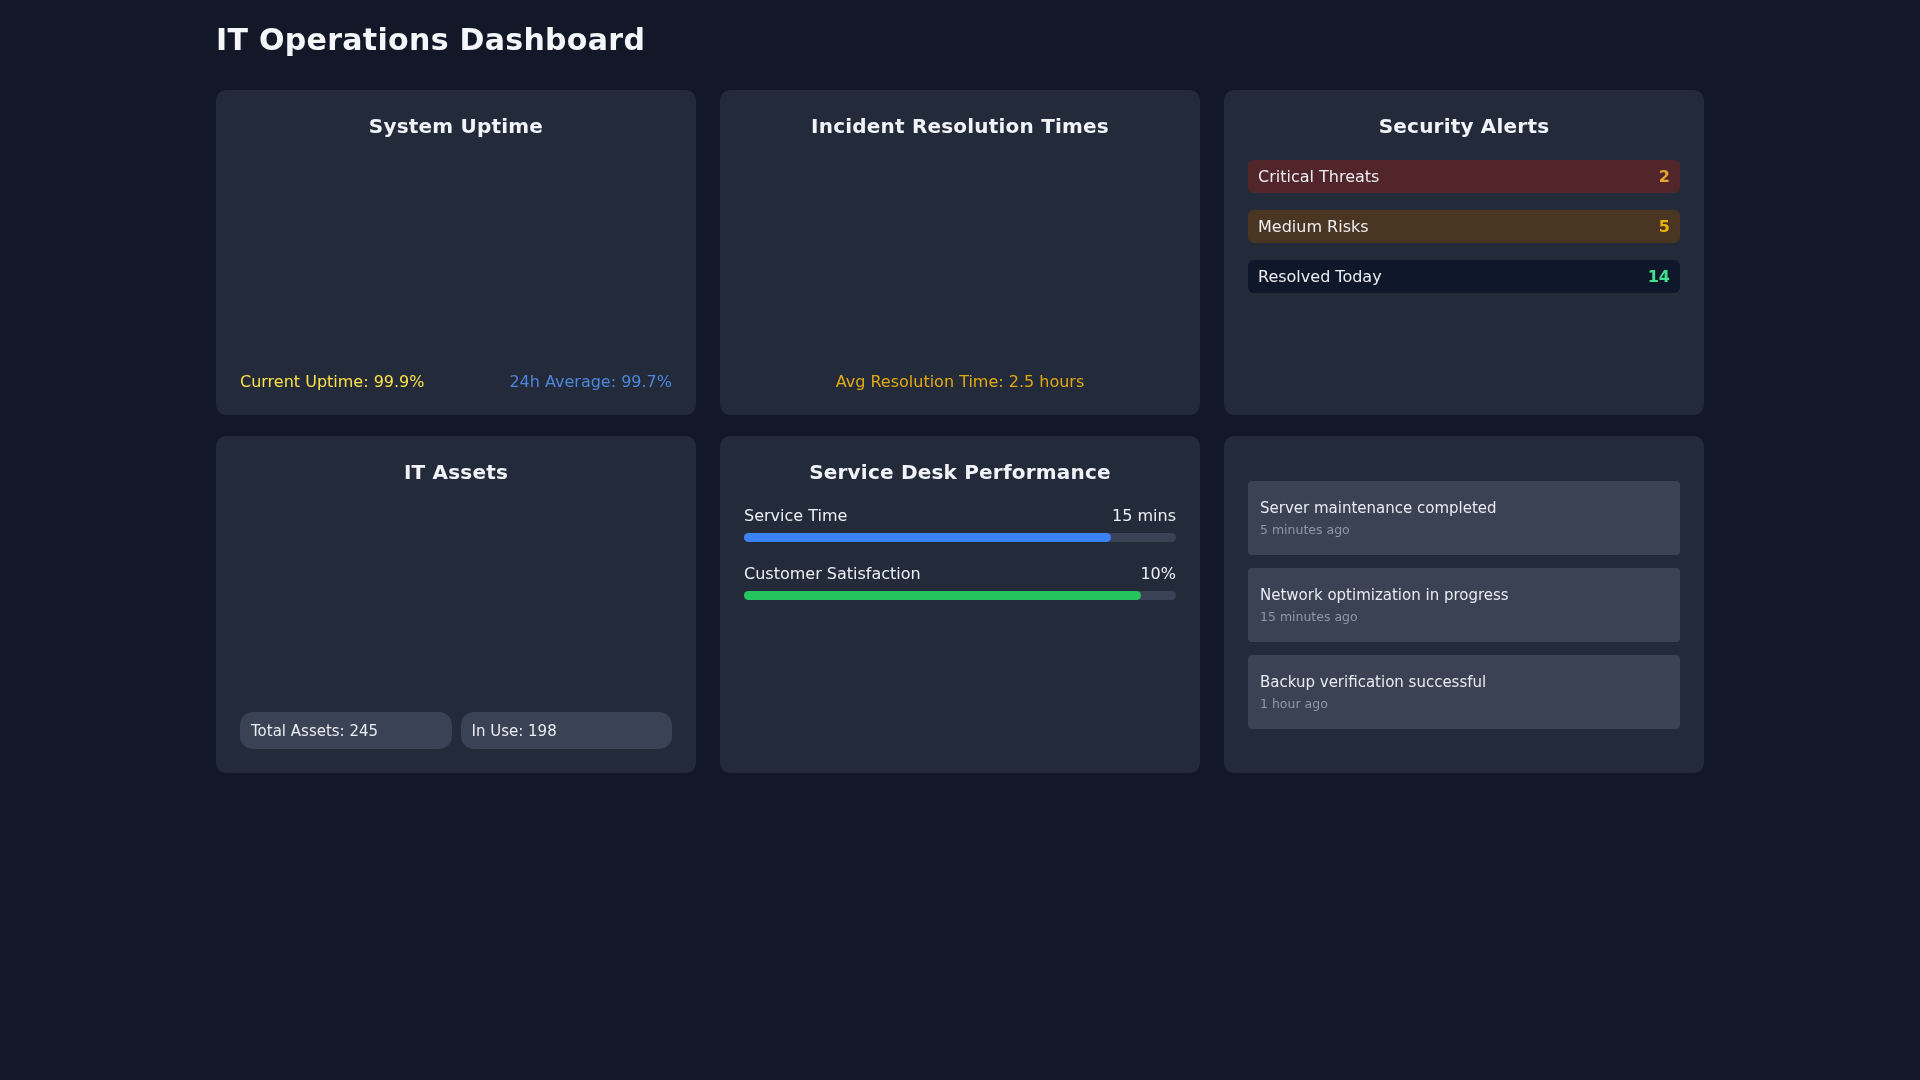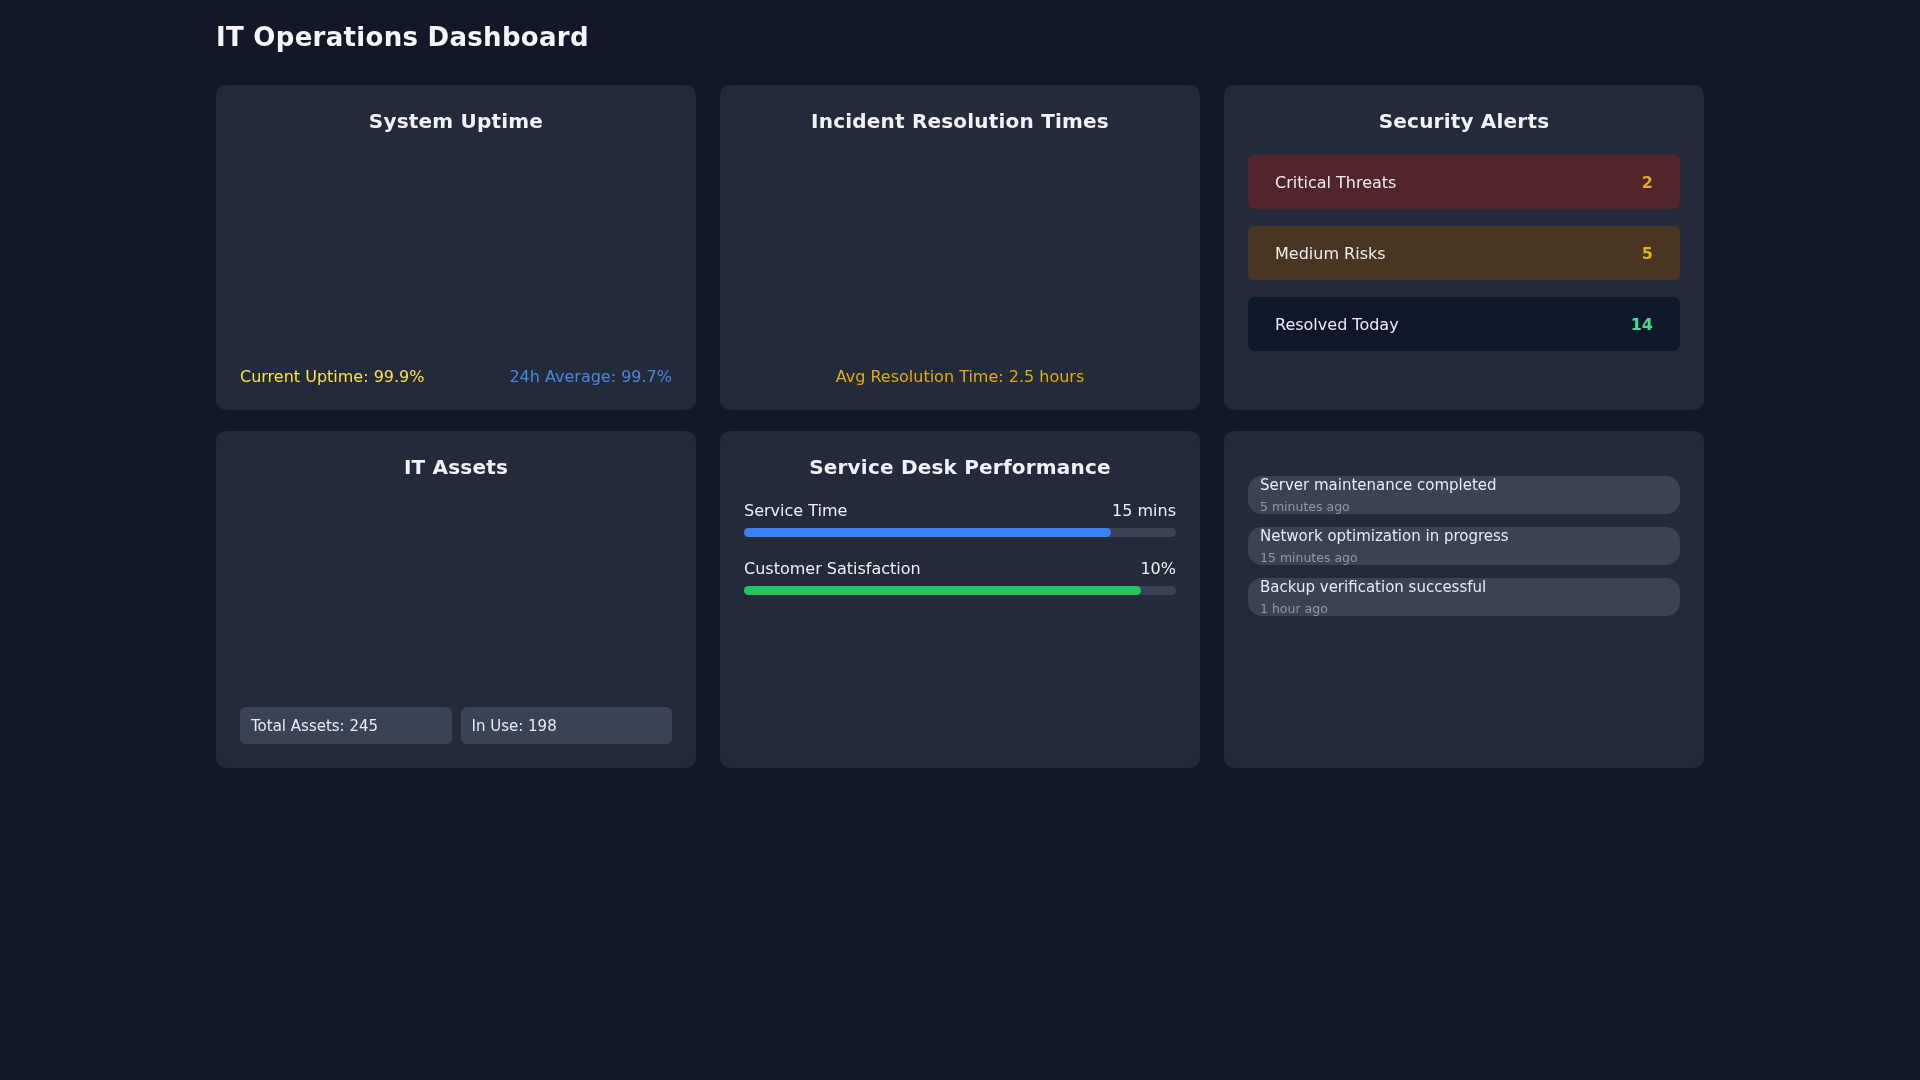--- a/index.html
+++ b/index.html
@@ -10,21 +10,21 @@
     background: #121827;
     font-family: "DejaVu Sans", "Liberation Sans", sans-serif;
     overflow: hidden;
   }
   .container {
     width: 1488px;
     margin: 0 auto;
     padding-top: 22px;
   }
   .page-title {
-    font-size: 26px;
+    font-size: 30px;
     font-weight: 700;
     color: #f4f6f9;
     margin: 0 0 33px 0;
     letter-spacing: 0.3px;
   }
   .grid {
     display: grid;
     grid-template-columns: repeat(3, 1fr);
     grid-template-rows: 325px 337px;
     gap: 21px 24px;
@@ -60,40 +60,40 @@
   }
 
   
   .alert-list {
     margin-top: 22px;
     display: flex;
     flex-direction: column;
     gap: 17px;
   }
   .alert-row {
-    height: 54px;
+    height: 33px;
     border-radius: 6px;
-    padding: 0 27px;
+    padding: 0 10px;
     display: flex;
     align-items: center;
     justify-content: space-between;
   }
   .alert-label { font-size: 16px; color: #eceef2; }
   .alert-count { font-size: 16px; font-weight: 700; }
 
   
   .asset-stats {
     display: flex;
     gap: 9px;
     margin-top: auto;
   }
   .asset-box {
     flex: 1;
     background: #3a4356;
-    border-radius: 6px;
+    border-radius: 13px;
     height: 37px;
     display: flex;
     align-items: center;
     padding-left: 11px;
     font-size: 15px;
     color: #e9ecf1;
   }
 
   
   .metric { margin-top: 22px; }
@@ -116,22 +116,22 @@
 
   
   .update-list {
     margin-top: 21px;
     display: flex;
     flex-direction: column;
     gap: 13px;
   }
   .update-item {
     background: #3a4254;
-    border-radius: 14px;
-    padding: 0 12px;
+    border-radius: 4px;
+    padding: 18px 12px;
   }
   .update-text { font-size: 15px; color: #e8ebf0; margin-bottom: 5px; }
   .update-time { font-size: 12.5px; color: #8f97a8; }
 </style>
 </head>
 <body>
 
 <div class="container">
   <h1 class="page-title">IT Operations Dashboard</h1>
 

